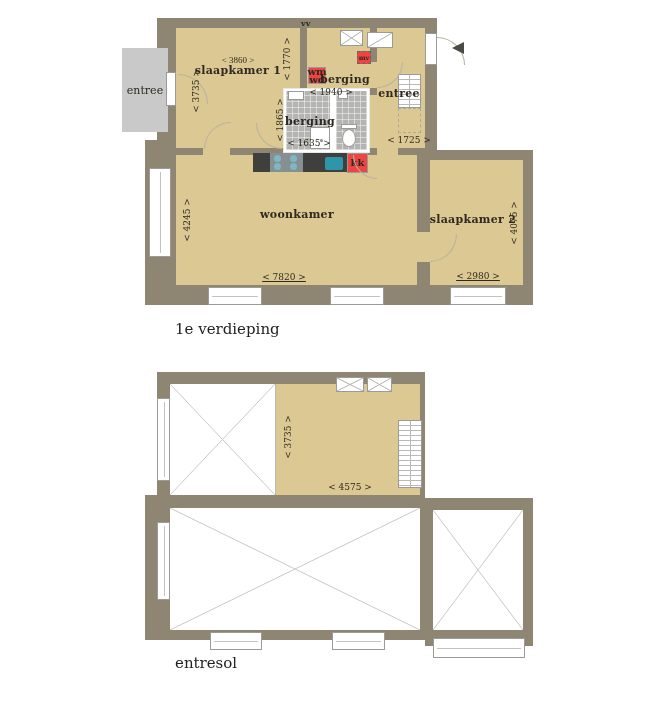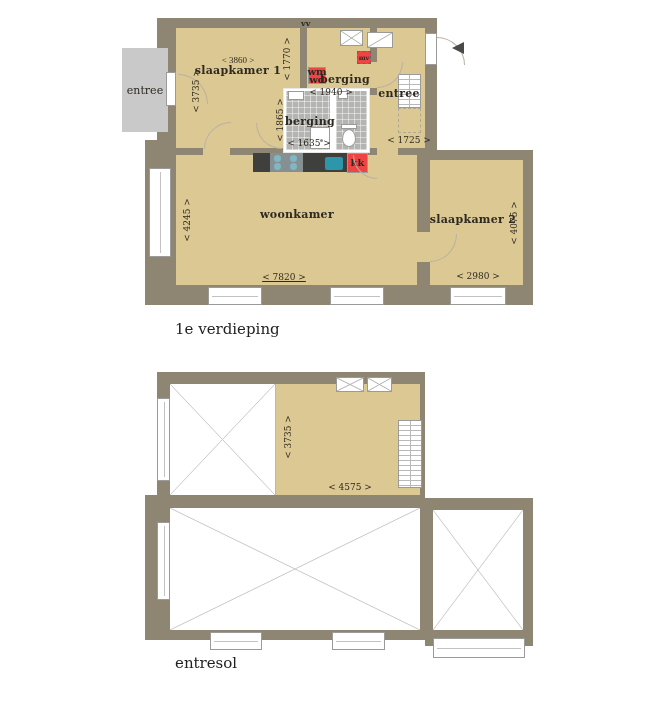--- a/index.html
+++ b/index.html
@@ -151,21 +151,21 @@
     <div class="dim" style="left:238px;top:60px;font-family:Liberation Serif, serif;">&lt; 3860 &gt;</div>
     <div class="dimv" style="left:196px;top:91px;">&lt; 3735 &gt;</div>
     <div class="dimv" style="left:287px;top:59px;">&lt; 1770 &gt;</div>
     <div class="dim" style="left:331px;top:52px;margin-top:40px;">&lt; 1940 &gt;</div>
     <div class="dimv" style="left:280px;top:120px;">&lt; 1865 &gt;</div>
     <div class="dim" style="left:309px;top:143px;">&lt; 1635 &gt;</div>
     <div class="dim" style="left:409px;top:140px;">&lt; 1725 &gt;</div>
     <div class="dimv" style="left:187px;top:220px;">&lt; 4245 &gt;</div>
     <div class="dim" style="left:284px;top:277px;text-decoration:underline;">&lt; 7820 &gt;</div>
     <div class="dimv" style="left:514px;top:223px;">&lt; 4075 &gt;</div>
-    <div class="dim" style="left:478px;top:276px;">&lt; 2980 &gt;</div>
+    <div class="dim" style="left:478px;top:276px;text-decoration:underline;">&lt; 2980 &gt;</div>
 
     <div class="title" style="left:175px;top:320px;">1e verdieping</div>
   </section>
 
   <section>
 
     <div class="wall" style="left:157px;top:372px;width:268px;height:268px;"></div>
     <div class="wall" style="left:425px;top:498px;width:108px;height:148px;"></div>
     <div class="wall" style="left:145px;top:495px;width:25px;height:145px;"></div>
 

